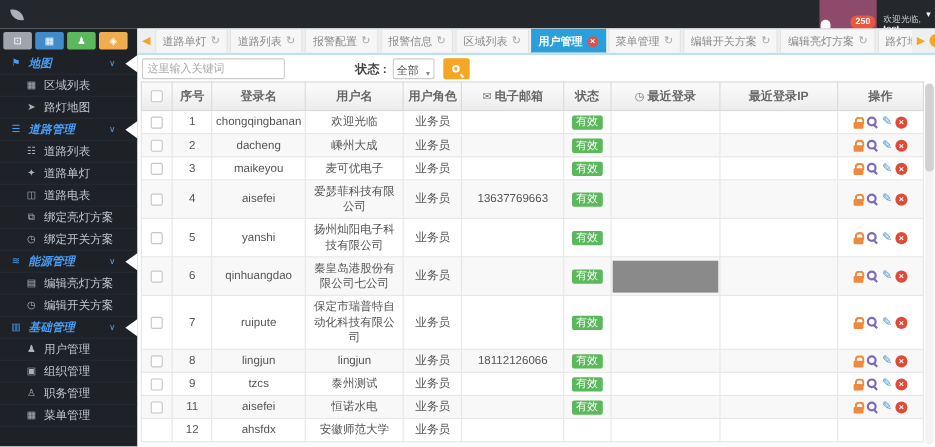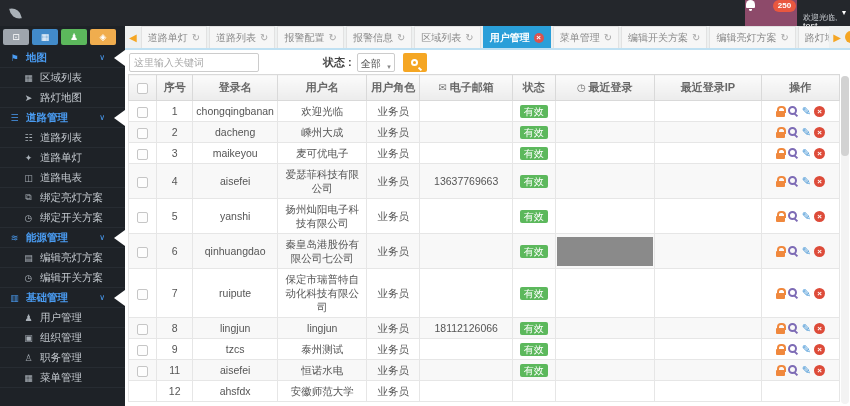--- a/index.html
+++ b/index.html
@@ -8,21 +8,21 @@
   .app { width:850px; height:406px; display:flex; flex-direction:column; }
 
   
   header { flex:0 0 26px; height:26px; background:#24272c; display:flex;
     justify-content:space-between; align-items:center; }
   .logo { display:flex; align-items:center; gap:6px; padding-left:10px; }
   .ic-leaf { width:11px; height:11px; background:#aab1b8; border-radius:0 10px 0 10px;
     transform:rotate(-8deg); }
   .app-title { color:#ececec; font-size:13px; font-weight:bold; letter-spacing:1px; }
   .header-right { display:flex; height:100%; }
-  .notif { width:52px; height:100%; background:#8d4a6a; display:flex; align-items:flex-start;
+  .notif { width:52px; height:100%; background:#8d4a6a; display:flex; align-items:flex-end;
     justify-content:center; gap:18px; cursor:pointer; }
   .ic-bell { position:relative; width:9px; height:8px; background:#fff;
     border-radius:5px 5px 1px 1px; }
   .ic-bell::after { content:""; position:absolute; left:3px; bottom:-3px; width:3px;
     height:2px; background:#fff; border-radius:0 0 2px 2px; }
   .badge { background:#e9573f; color:#fff; font-size:8px; line-height:8px;
     border-radius:8px; padding:2px 5px; font-weight:bold; }
   .usermenu { width:53px; position:relative; padding:13px 12px 2px 6px; color:#c9cdd2;
     font-size:8px; line-height:9px; cursor:pointer; }
   .u2 { color:#fff; font-size:9px; }
@@ -36,21 +36,21 @@
     flex-direction:column; }
   .quick { height:20px; display:flex; gap:3px; padding:3px 0 0 3px; }
   .qbtn { width:26px; height:16px; border-radius:2px; color:#fff; font-size:9px;
     display:flex; align-items:center; justify-content:center; cursor:pointer; }
   .menu { flex:1; margin-top:2px; }
   .mrow { position:relative; height:20px; display:flex; align-items:center;
     border-bottom:1px solid #272c32; cursor:pointer; }
   .mi { width:13px; text-align:center; font-size:9px; }
   .msection { padding-left:8px; }
   .msection .mi { color:#4a9cf2; margin-right:5px; }
-  .msection .lbl { color:#4a9cf2; font-size:10.5px; font-weight:bold; }
+  .msection .lbl { color:#4a9cf2; font-size:10.5px; font-weight:bold;font-style:italic; }
   .chev { position:absolute; right:20px; color:#4a9cf2; font-size:8px; }
   .wedge { position:absolute; right:0; top:2px; width:0; height:0;
     border-top:8px solid transparent; border-bottom:8px solid transparent;
     border-right:11px solid #fff; }
   .mitem { padding-left:22px; }
   .mitem .mi { color:#aab1b8; margin-right:5px; }
   .mitem .lbl { color:#c3c8ce; font-size:10.5px; }
 
   
   .content { flex:1; min-width:0; display:flex; flex-direction:column; position:relative;

